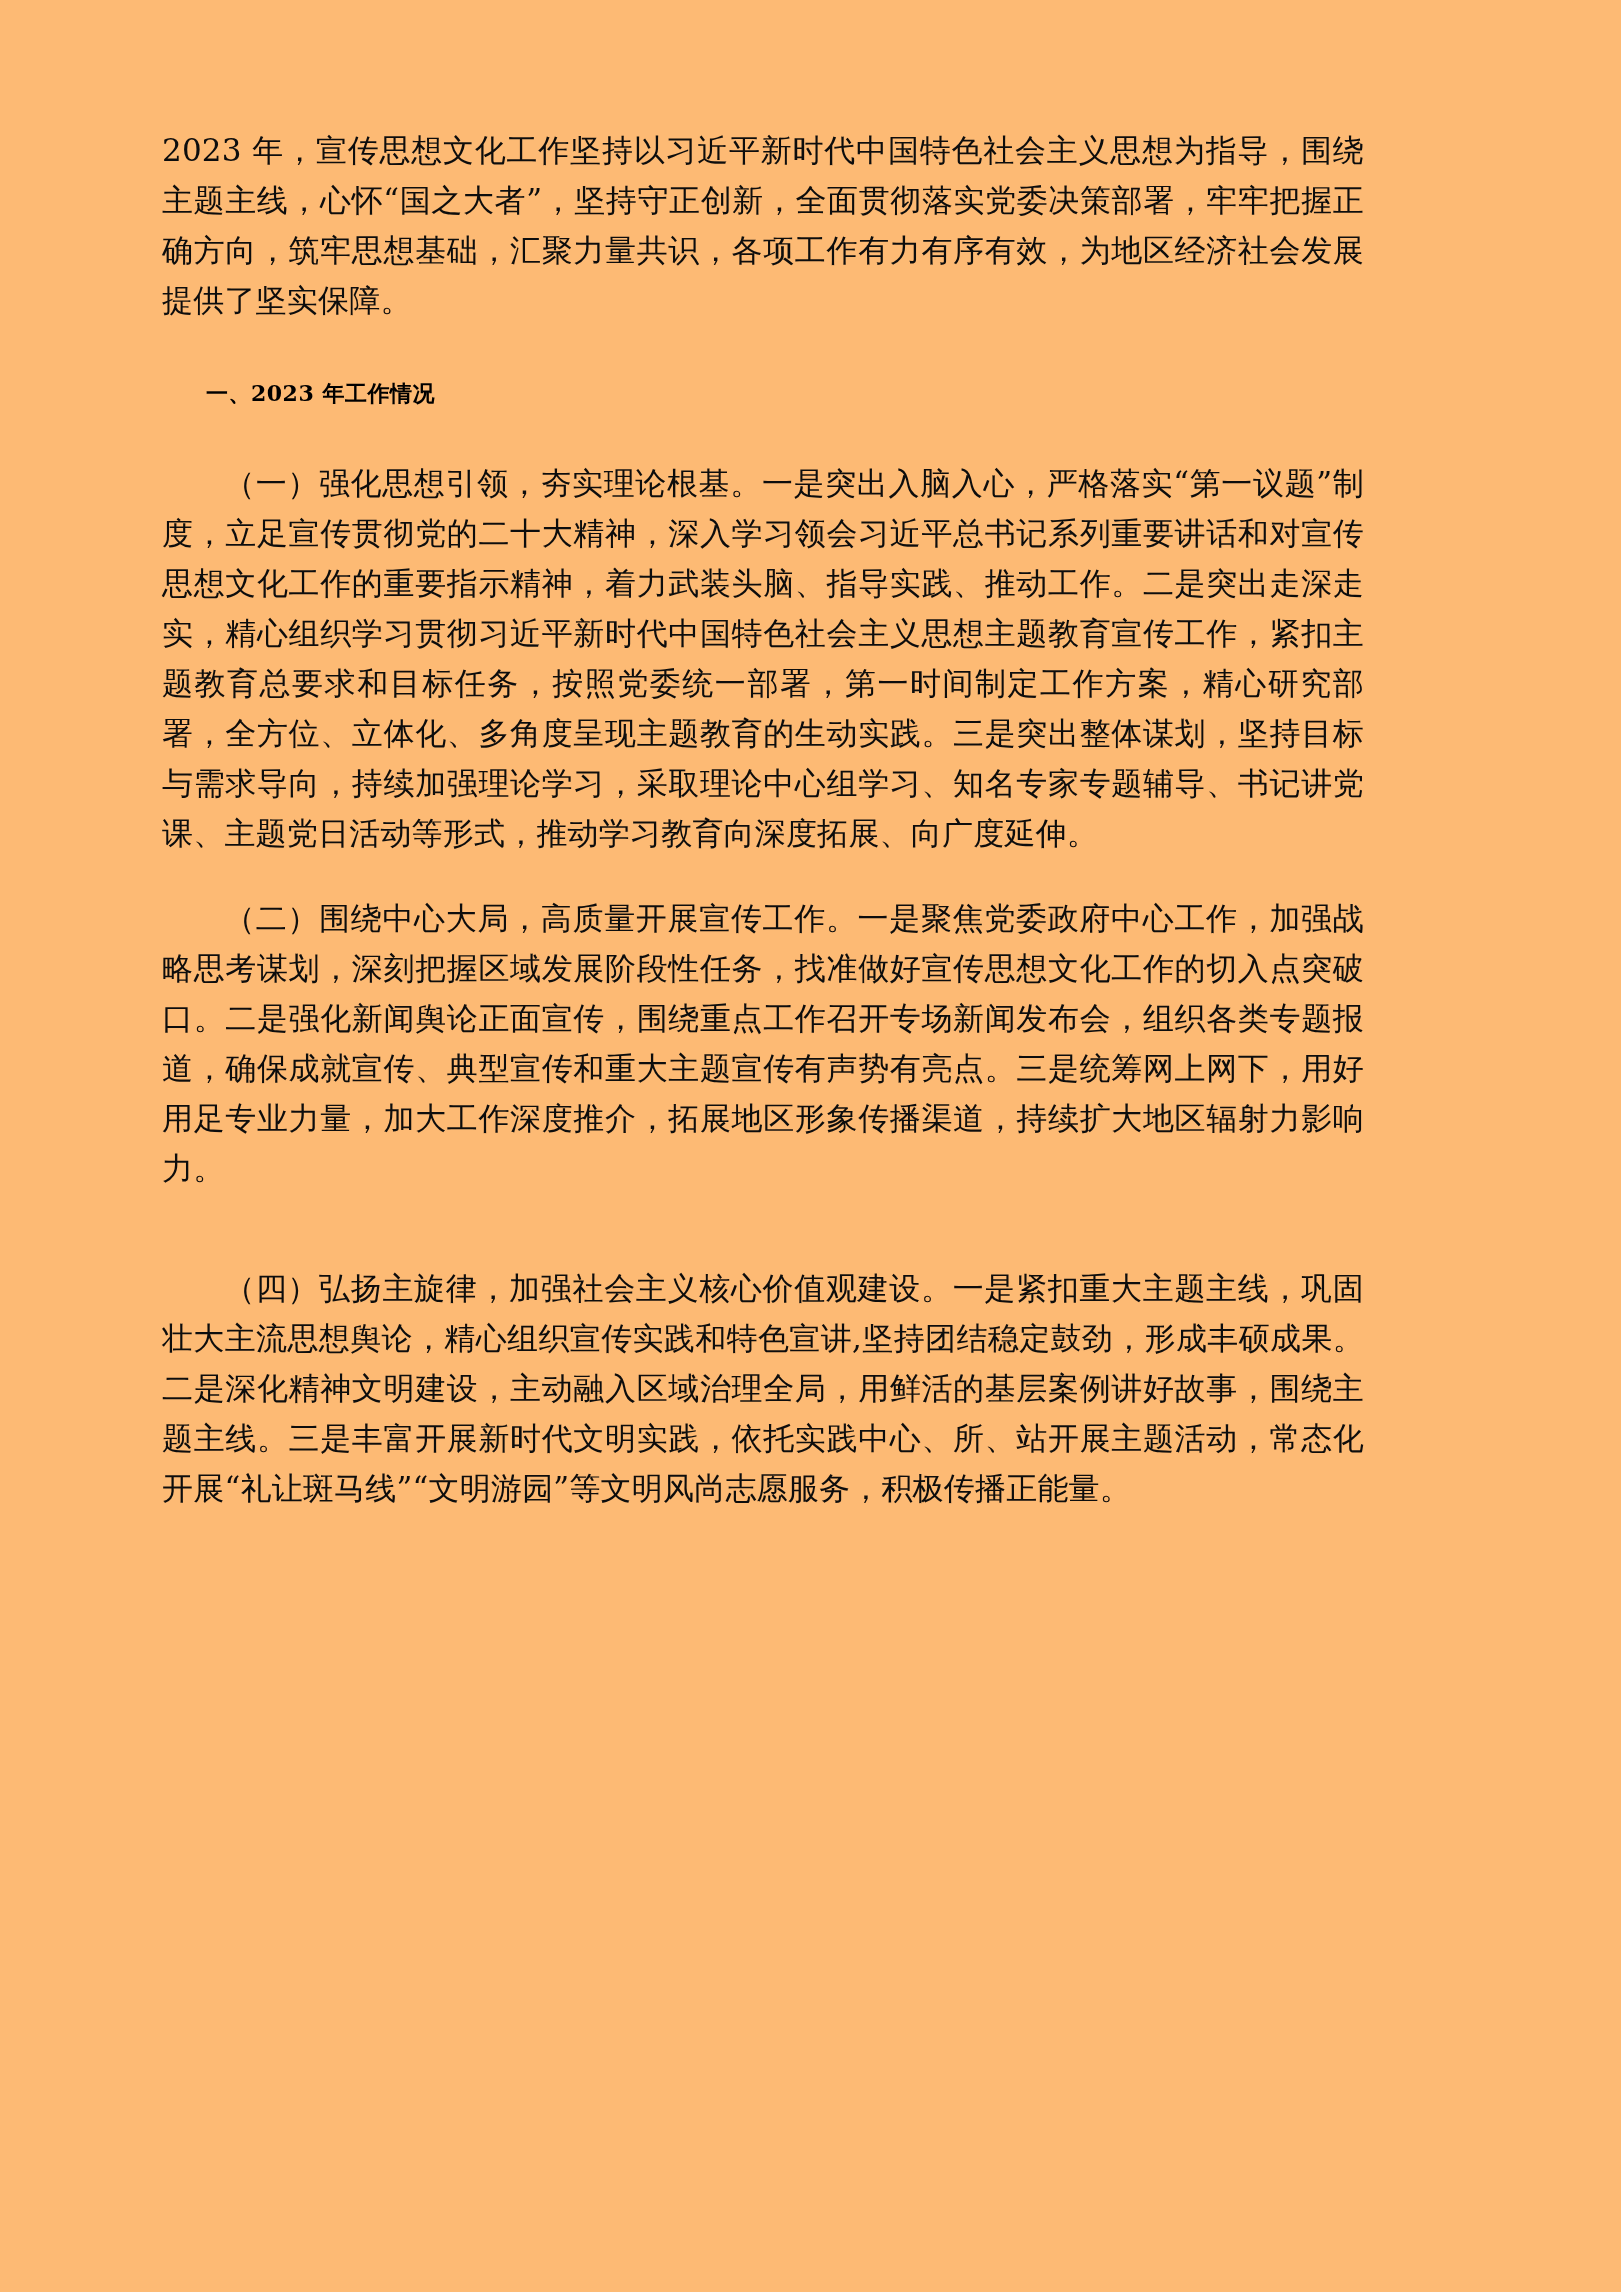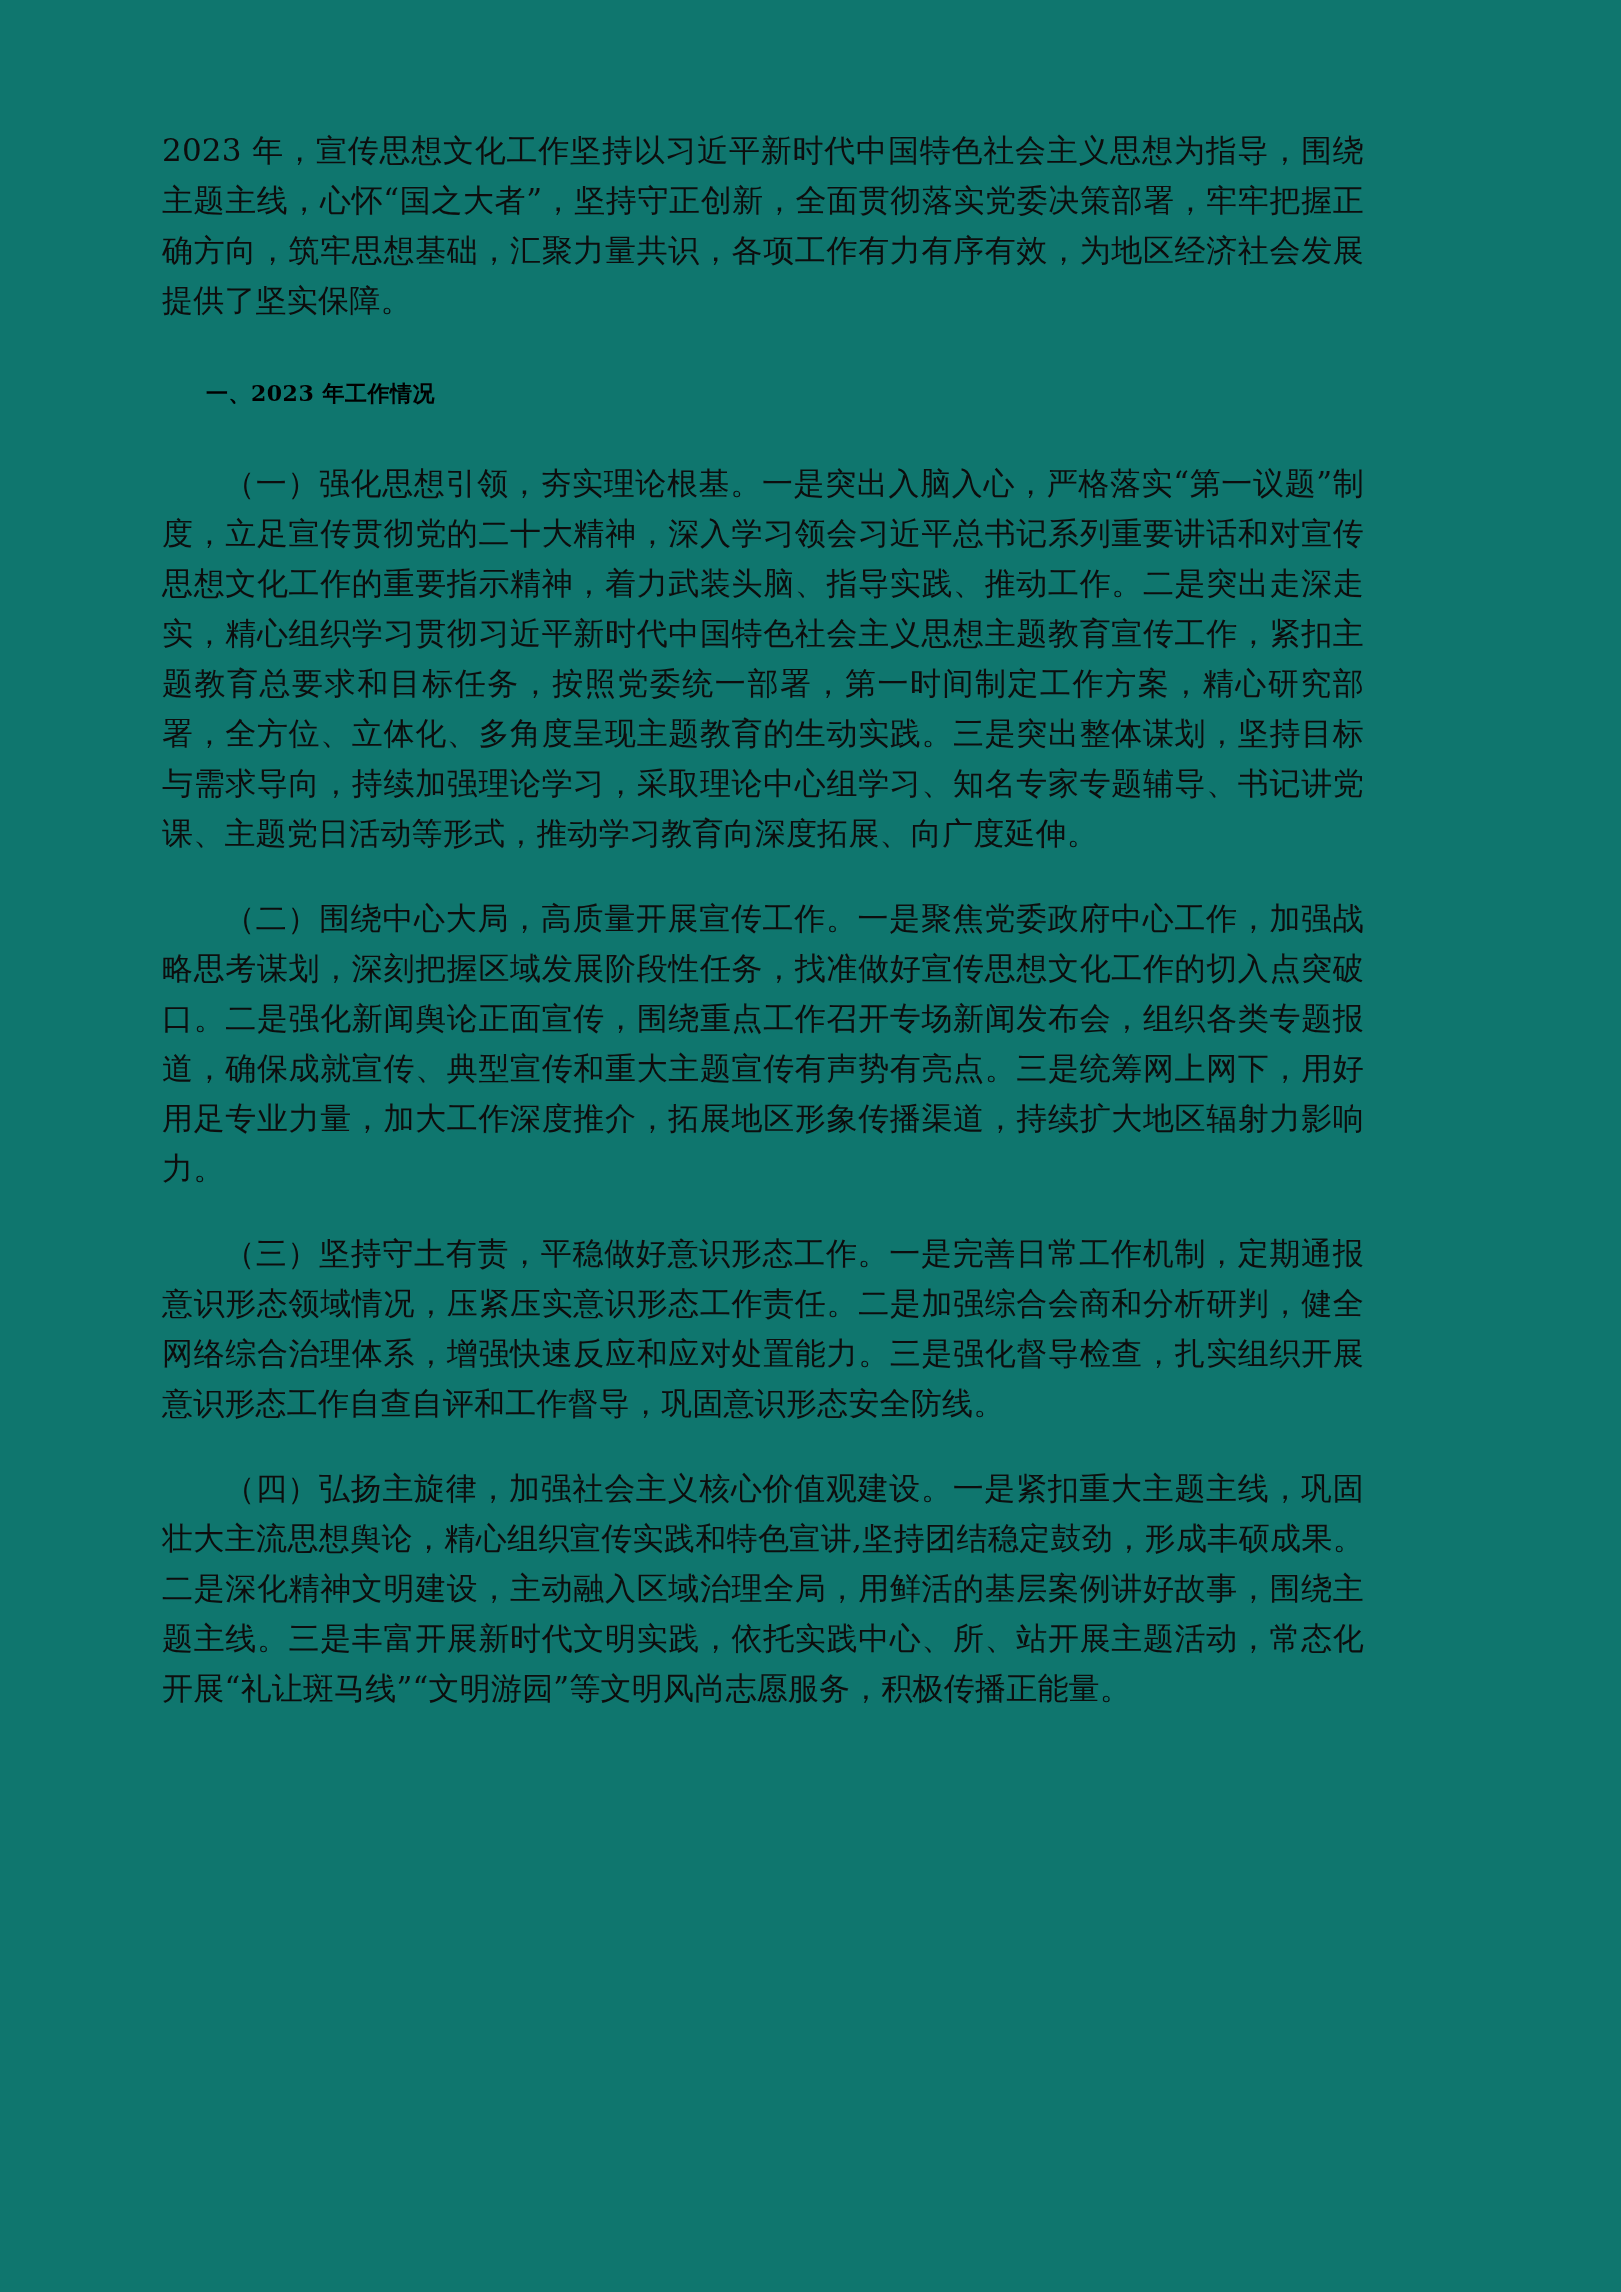--- a/index.html
+++ b/index.html
@@ -11,21 +11,21 @@
   body {
     font-family: "DejaVu Serif", "Liberation Serif", serif;
     color: #000000;
     -webkit-font-smoothing: antialiased;
   }
   .page {
     position: relative;
     width: 1621px;
     height: 2293px;
     margin: 0 auto;
-    background: #0f766e;
+    background: #fdba74;
     overflow: hidden;
     box-sizing: border-box;
   }
   .content {
     position: absolute;
     left: 162px;
     top: 125px;
     width: 1202px;
   }
   .para {
@@ -72,21 +72,20 @@
     <h1 class="section-heading">一、2023 年工作情况</h1>
 
     <div class="spacer-after-heading"></div>
 
     <p class="para indent">（一）强化思想引领，夯实理论根基。一是突出入脑入心，严格落实“第一议题”制度，立足宣传贯彻党的二十大精神，深入学习领会习近平总书记系列重要讲话和对宣传思想文化工作的重要指示精神，着力武装头脑、指导实践、推动工作。二是突出走深走实，精心组织学习贯彻习近平新时代中国特色社会主义思想主题教育宣传工作，紧扣主题教育总要求和目标任务，按照党委统一部署，第一时间制定工作方案，精心研究部署，全方位、立体化、多角度呈现主题教育的生动实践。三是突出整体谋划，坚持目标与需求导向，持续加强理论学习，采取理论中心组学习、知名专家专题辅导、书记讲党课、主题党日活动等形式，推动学习教育向深度拓展、向广度延伸。</p>
     <div class="spacer-between"></div>
 
     <p class="para indent">（二）围绕中心大局，高质量开展宣传工作。一是聚焦党委政府中心工作，加强战略思考谋划，深刻把握区域发展阶段性任务，找准做好宣传思想文化工作的切入点突破口。二是强化新闻舆论正面宣传，围绕重点工作召开专场新闻发布会，组织各类专题报道，确保成就宣传、典型宣传和重大主题宣传有声势有亮点。三是统筹网上网下，用好用足专业力量，加大工作深度推介，拓展地区形象传播渠道，持续扩大地区辐射力影响力。</p>
     <div class="spacer-between"></div>
 
-    <p class="para indent">（三）坚持守土有责，平稳做好意识形态工作。一是完善日常工作机制，定期通报意识形态领域情况，压紧压实意识形态工作责任。二是加强综合会商和分析研判，健全网络综合治理体系，增强快速反应和应对处置能力。三是强化督导检查，扎实组织开展意识形态工作自查自评和工作督导，巩固意识形态安全防线。</p>
     <div class="spacer-between"></div>
 
     <p class="para indent">（四）弘扬主旋律，加强社会主义核心价值观建设。一是紧扣重大主题主线，巩固壮大主流思想舆论，精心组织宣传实践和特色宣讲,坚持团结稳定鼓劲，形成丰硕成果。二是深化精神文明建设，主动融入区域治理全局，用鲜活的基层案例讲好故事，围绕主题主线。三是丰富开展新时代文明实践，依托实践中心、所、站开展主题活动，常态化开展“礼让斑马线”“文明游园”等文明风尚志愿服务，积极传播正能量。</p>
     <div class="spacer-between"></div>
 
 
   </div>
 </div>
 
 

